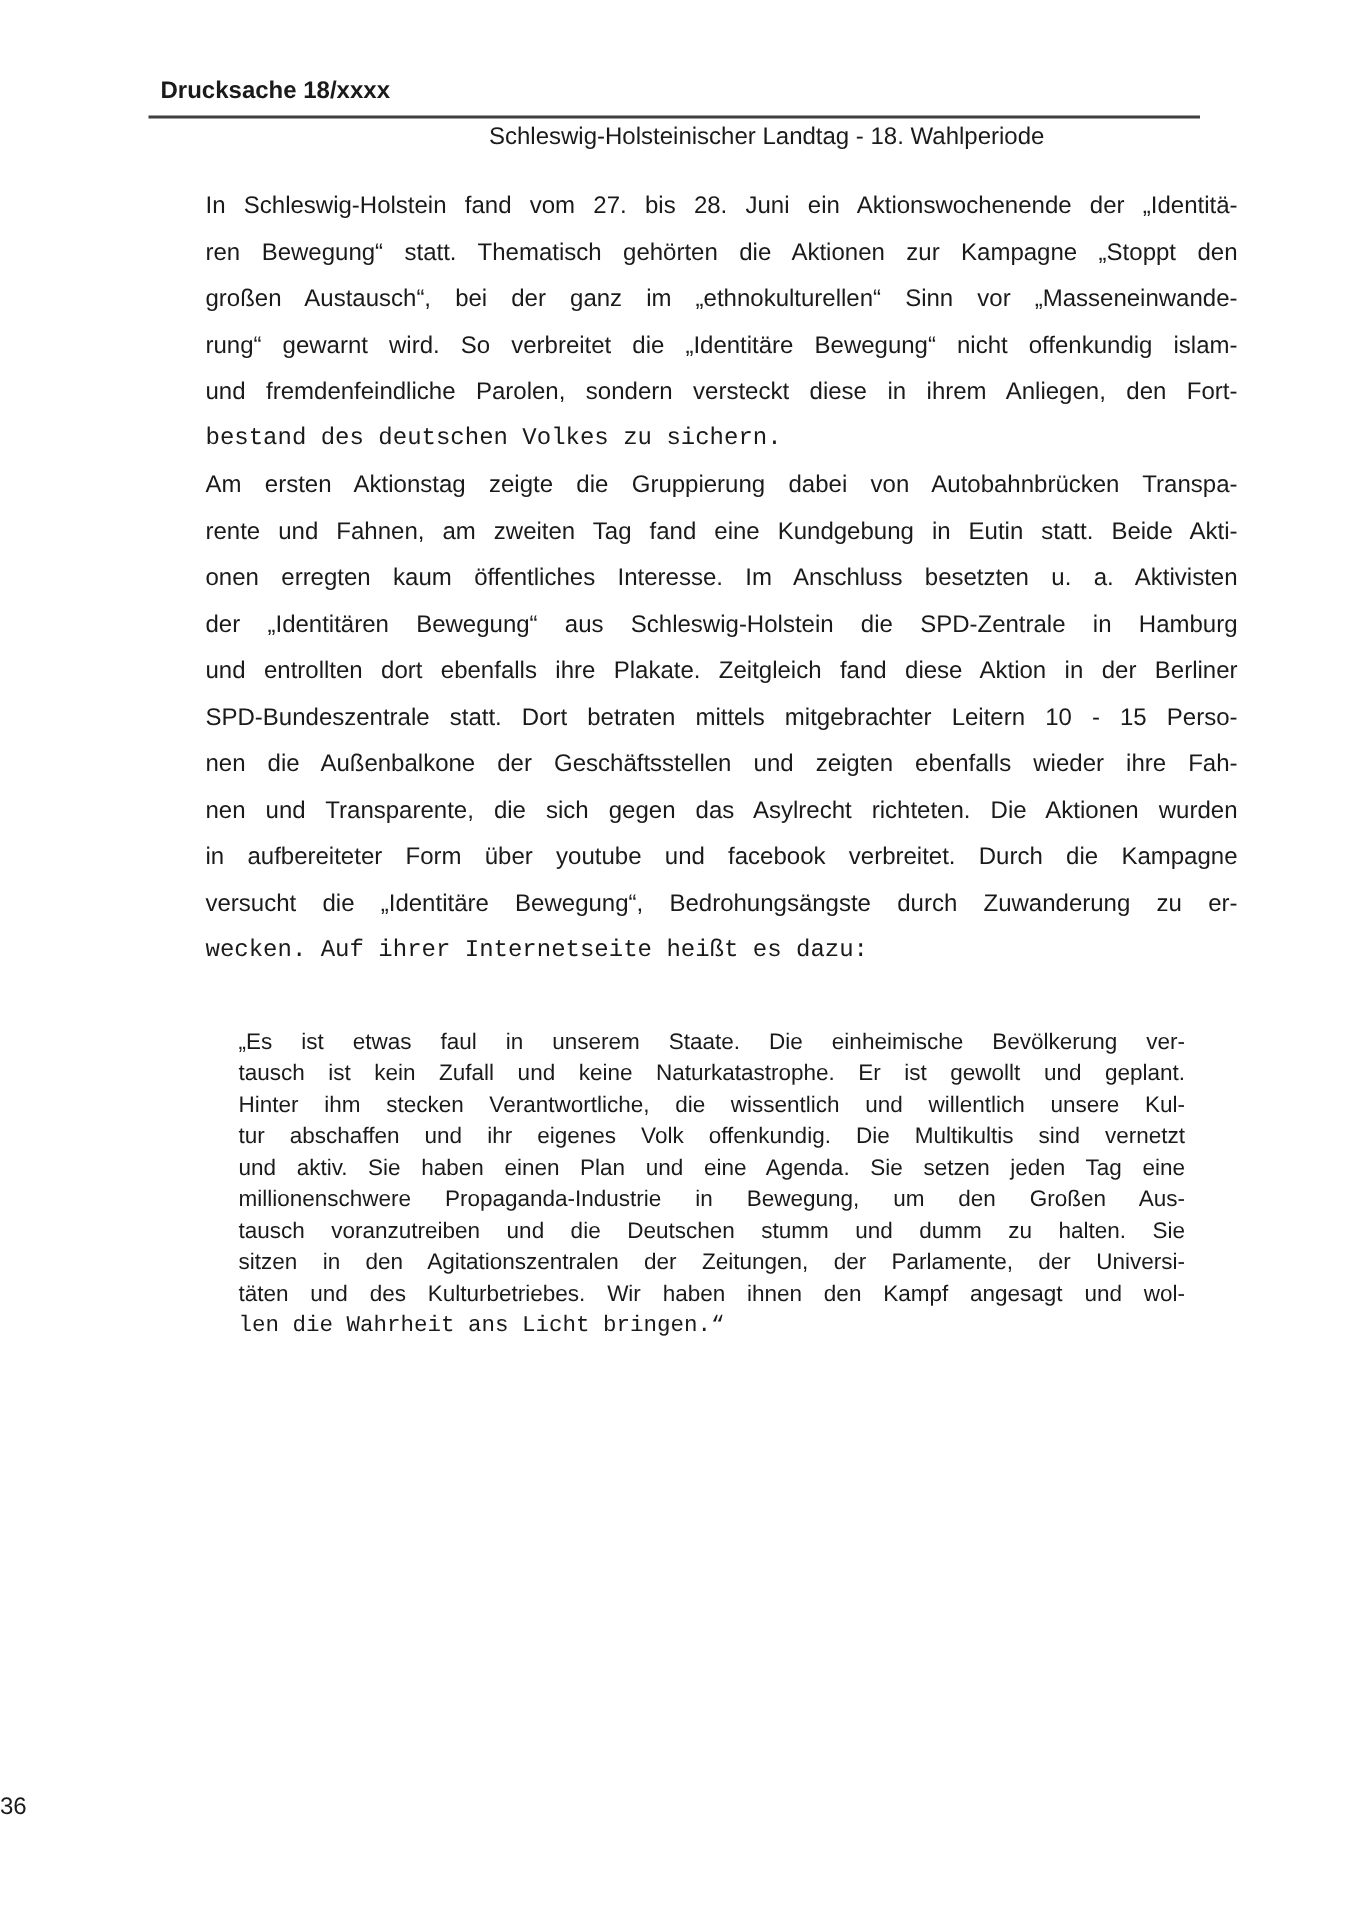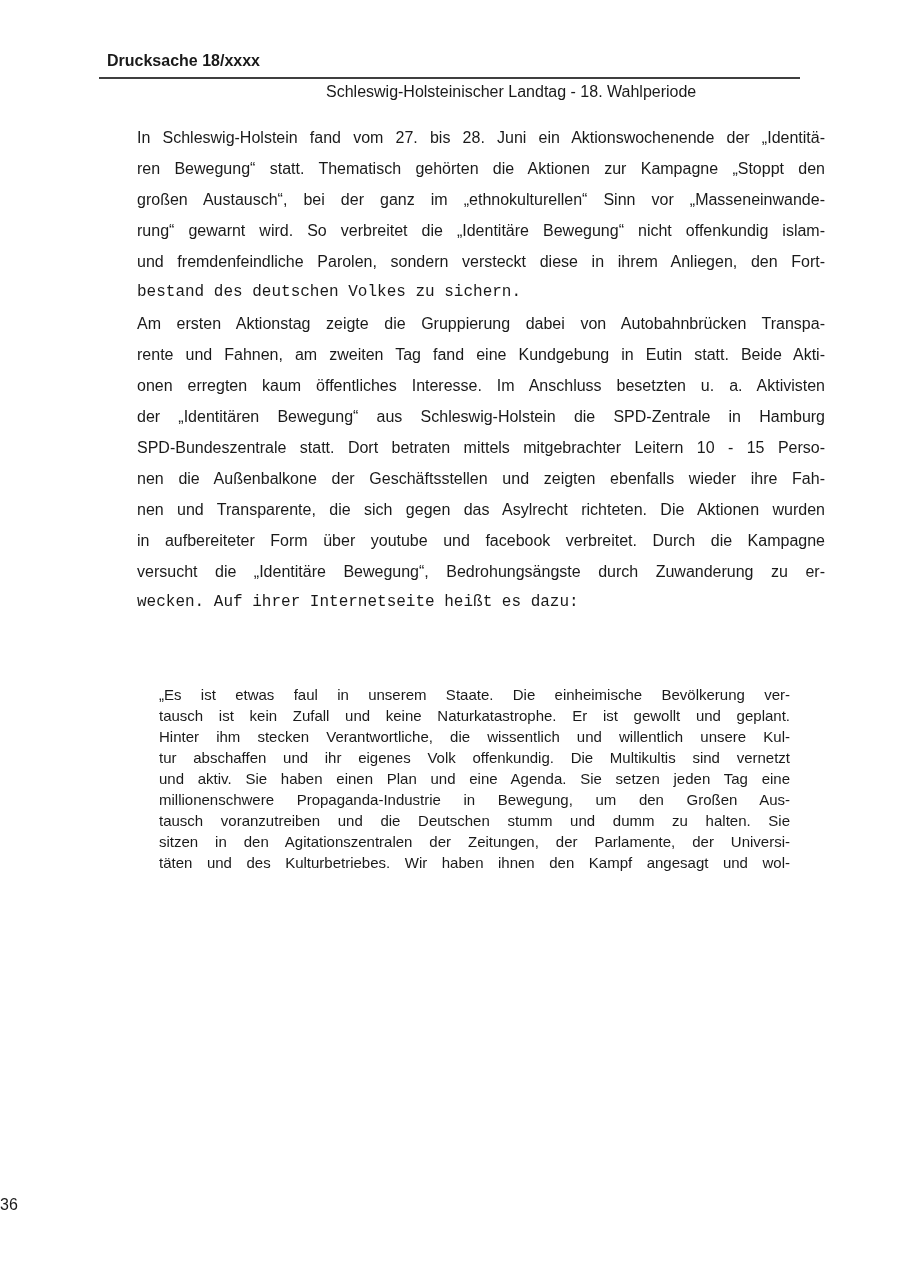--- a/index.html
+++ b/index.html
@@ -92,36 +92,38 @@
         <div class="tline">großen Austausch“, bei der ganz im „ethnokulturellen“ Sinn vor „Masseneinwande-</div>
         <div class="tline">rung“ gewarnt wird. So verbreitet die „Identitäre Bewegung“ nicht offenkundig islam-</div>
         <div class="tline">und fremdenfeindliche Parolen, sondern versteckt diese in ihrem Anliegen, den Fort-</div>
         <div class="tline tlast">bestand des deutschen Volkes zu sichern.</div>
       </div>
     <div>
         <div class="tline">Am ersten Aktionstag zeigte die Gruppierung dabei von Autobahnbrücken Transpa-</div>
         <div class="tline">rente und Fahnen, am zweiten Tag fand eine Kundgebung in Eutin statt. Beide Akti-</div>
         <div class="tline">onen erregten kaum öffentliches Interesse. Im Anschluss besetzten u. a. Aktivisten</div>
         <div class="tline">der „Identitären Bewegung“ aus Schleswig-Holstein die SPD-Zentrale in Hamburg</div>
+        <div class="tline">und entrollten dort ebenfalls ihre Plakate. Zeitgleich fand diese Aktion in der Berliner</div>
         <div class="tline">SPD-Bundeszentrale statt. Dort betraten mittels mitgebrachter Leitern 10 - 15 Perso-</div>
         <div class="tline">nen die Außenbalkone der Geschäftsstellen und zeigten ebenfalls wieder ihre Fah-</div>
         <div class="tline">nen und Transparente, die sich gegen das Asylrecht richteten. Die Aktionen wurden</div>
         <div class="tline">in aufbereiteter Form über youtube und facebook verbreitet. Durch die Kampagne</div>
         <div class="tline">versucht die „Identitäre Bewegung“, Bedrohungsängste durch Zuwanderung zu er-</div>
         <div class="tline tlast">wecken. Auf ihrer Internetseite heißt es dazu:</div>
       </div>
   </div>
 
   <div class="quote-text">
       <div class="tline">„Es ist etwas faul in unserem Staate. Die einheimische Bevölkerung ver-</div>
       <div class="tline">tausch ist kein Zufall und keine Naturkatastrophe. Er ist gewollt und geplant.</div>
       <div class="tline">Hinter ihm stecken Verantwortliche, die wissentlich und willentlich unsere Kul-</div>
       <div class="tline">tur abschaffen und ihr eigenes Volk offenkundig. Die Multikultis sind vernetzt</div>
       <div class="tline">und aktiv. Sie haben einen Plan und eine Agenda. Sie setzen jeden Tag eine</div>
       <div class="tline">millionenschwere Propaganda-Industrie in Bewegung, um den Großen Aus-</div>
       <div class="tline">tausch voranzutreiben und die Deutschen stumm und dumm zu halten. Sie</div>
       <div class="tline">sitzen in den Agitationszentralen der Zeitungen, der Parlamente, der Universi-</div>
       <div class="tline">täten und des Kulturbetriebes. Wir haben ihnen den Kampf angesagt und wol-</div>
+      <div class="tline tlast">len die Wahrheit ans Licht bringen.“</div>
     </div>
 
   <div class="page-number">36</div>
 
 </div>
 
 </body></html>

